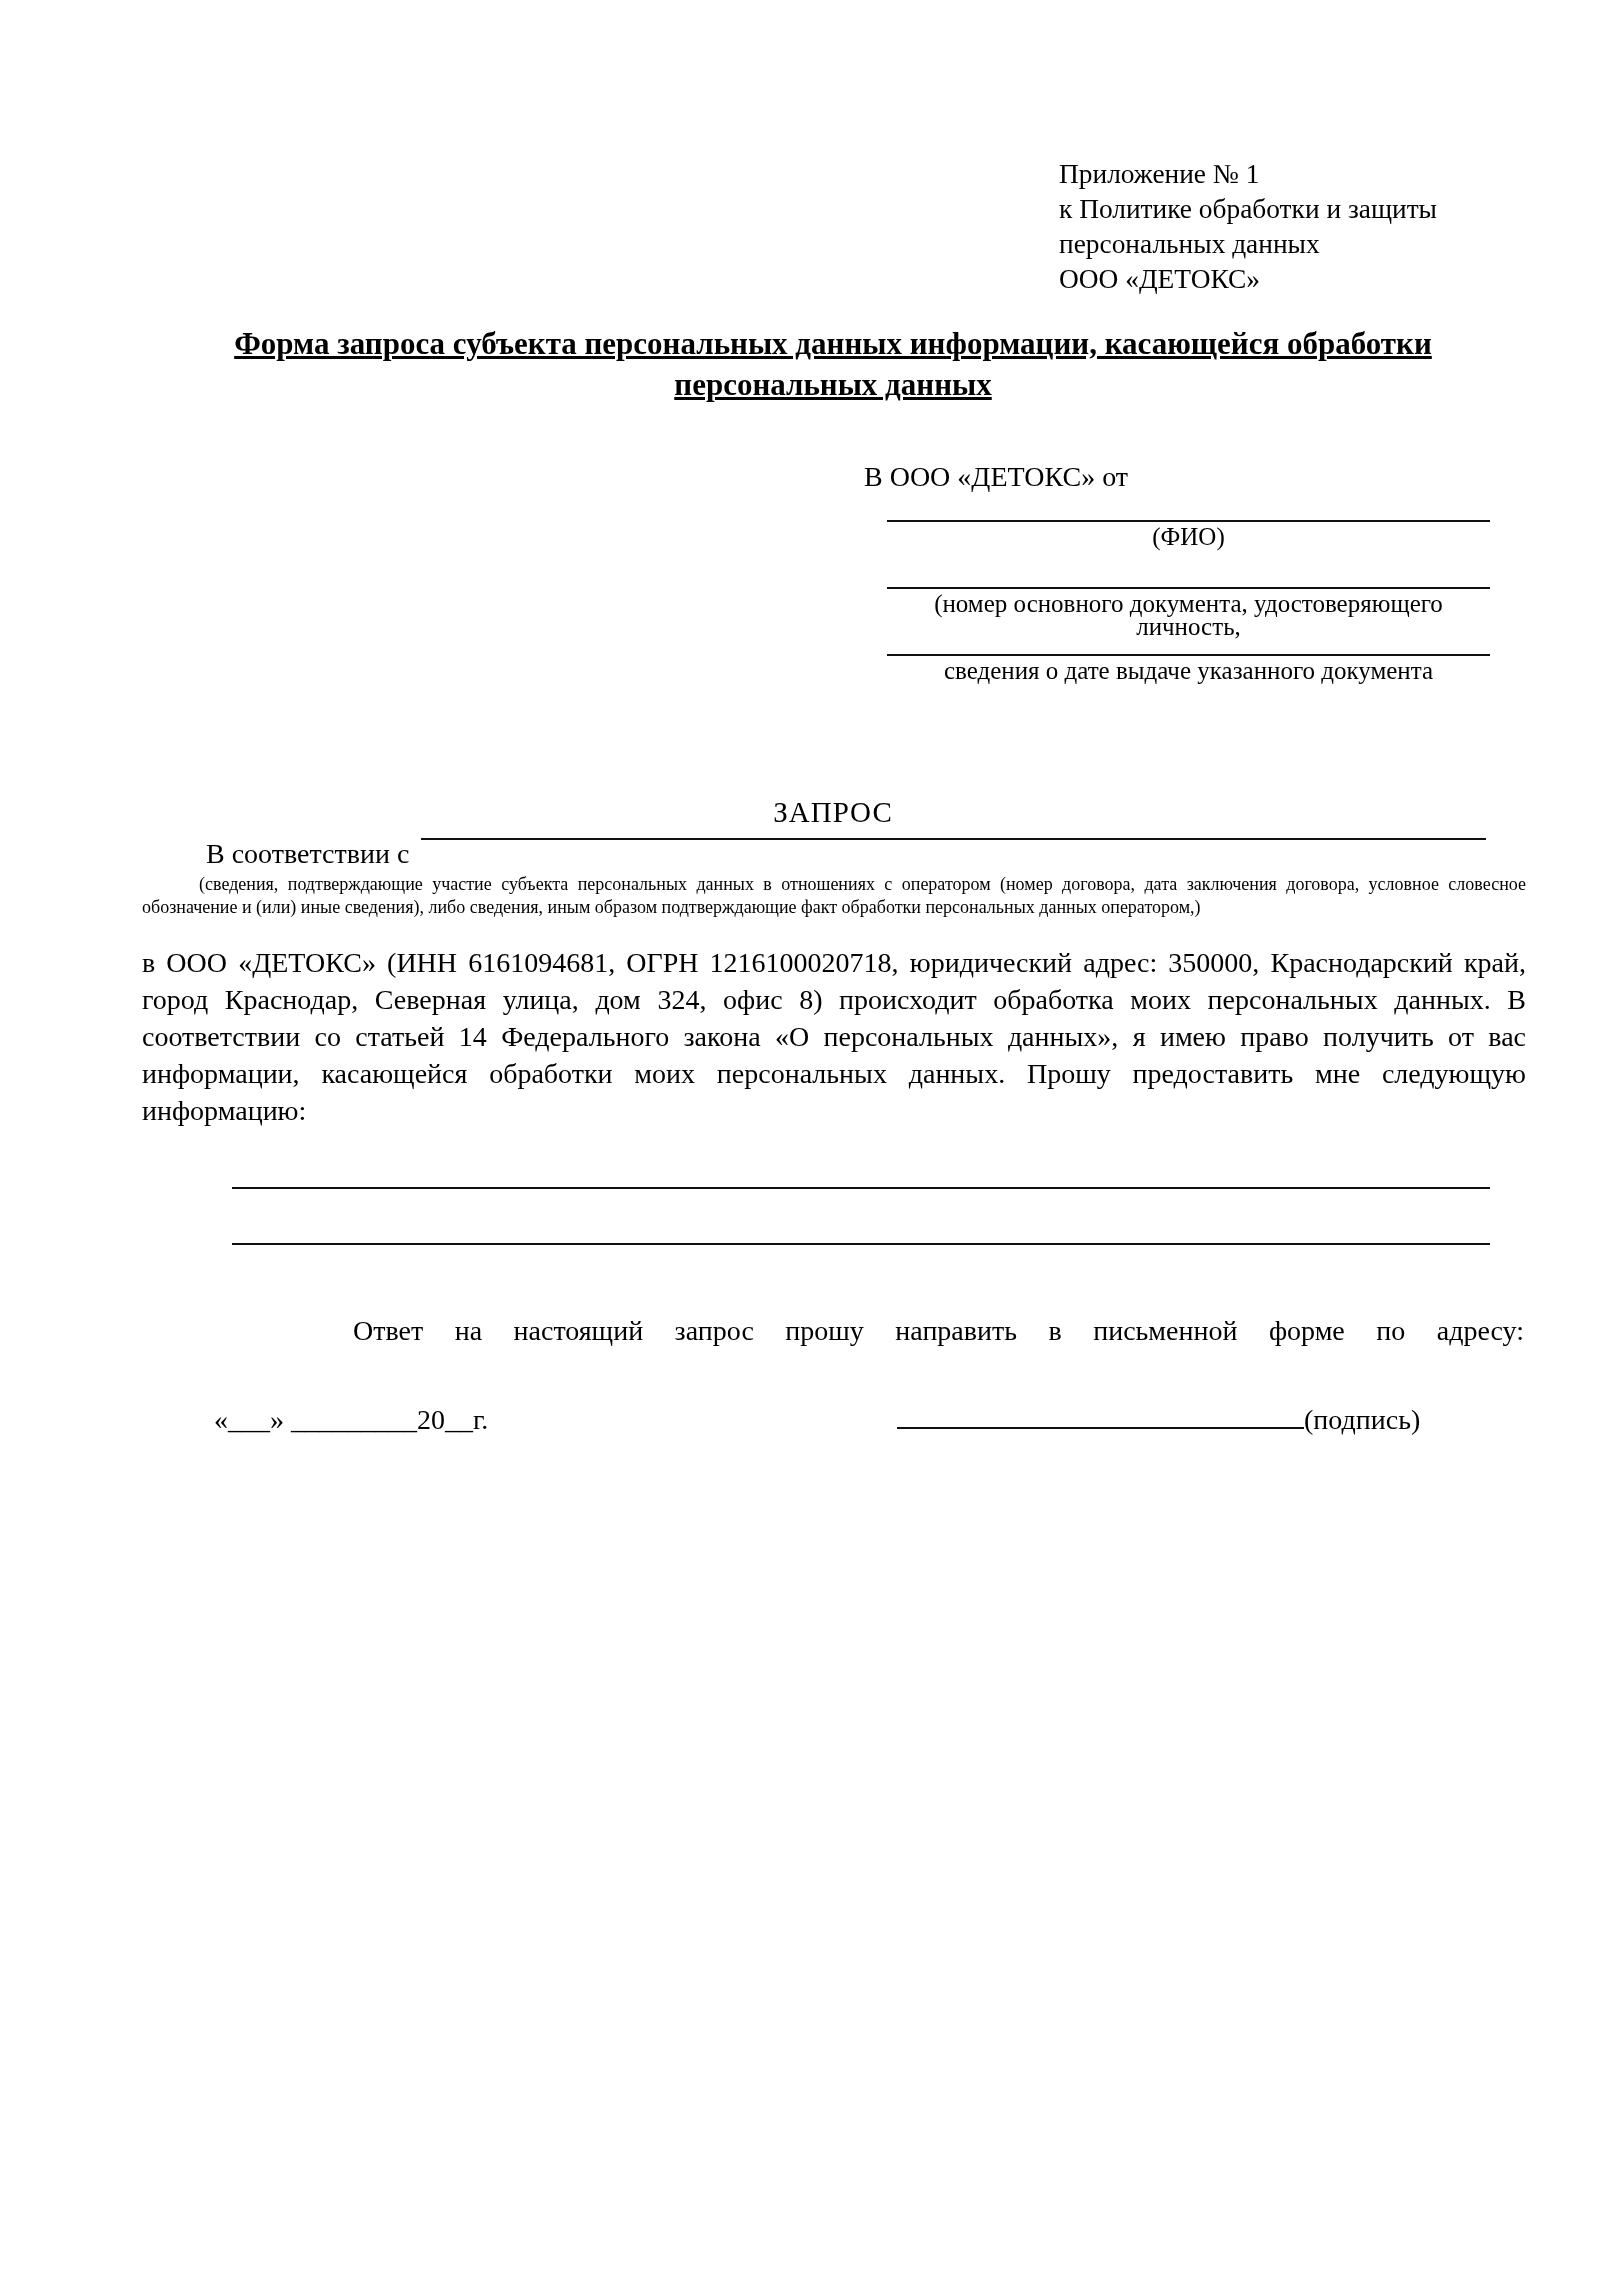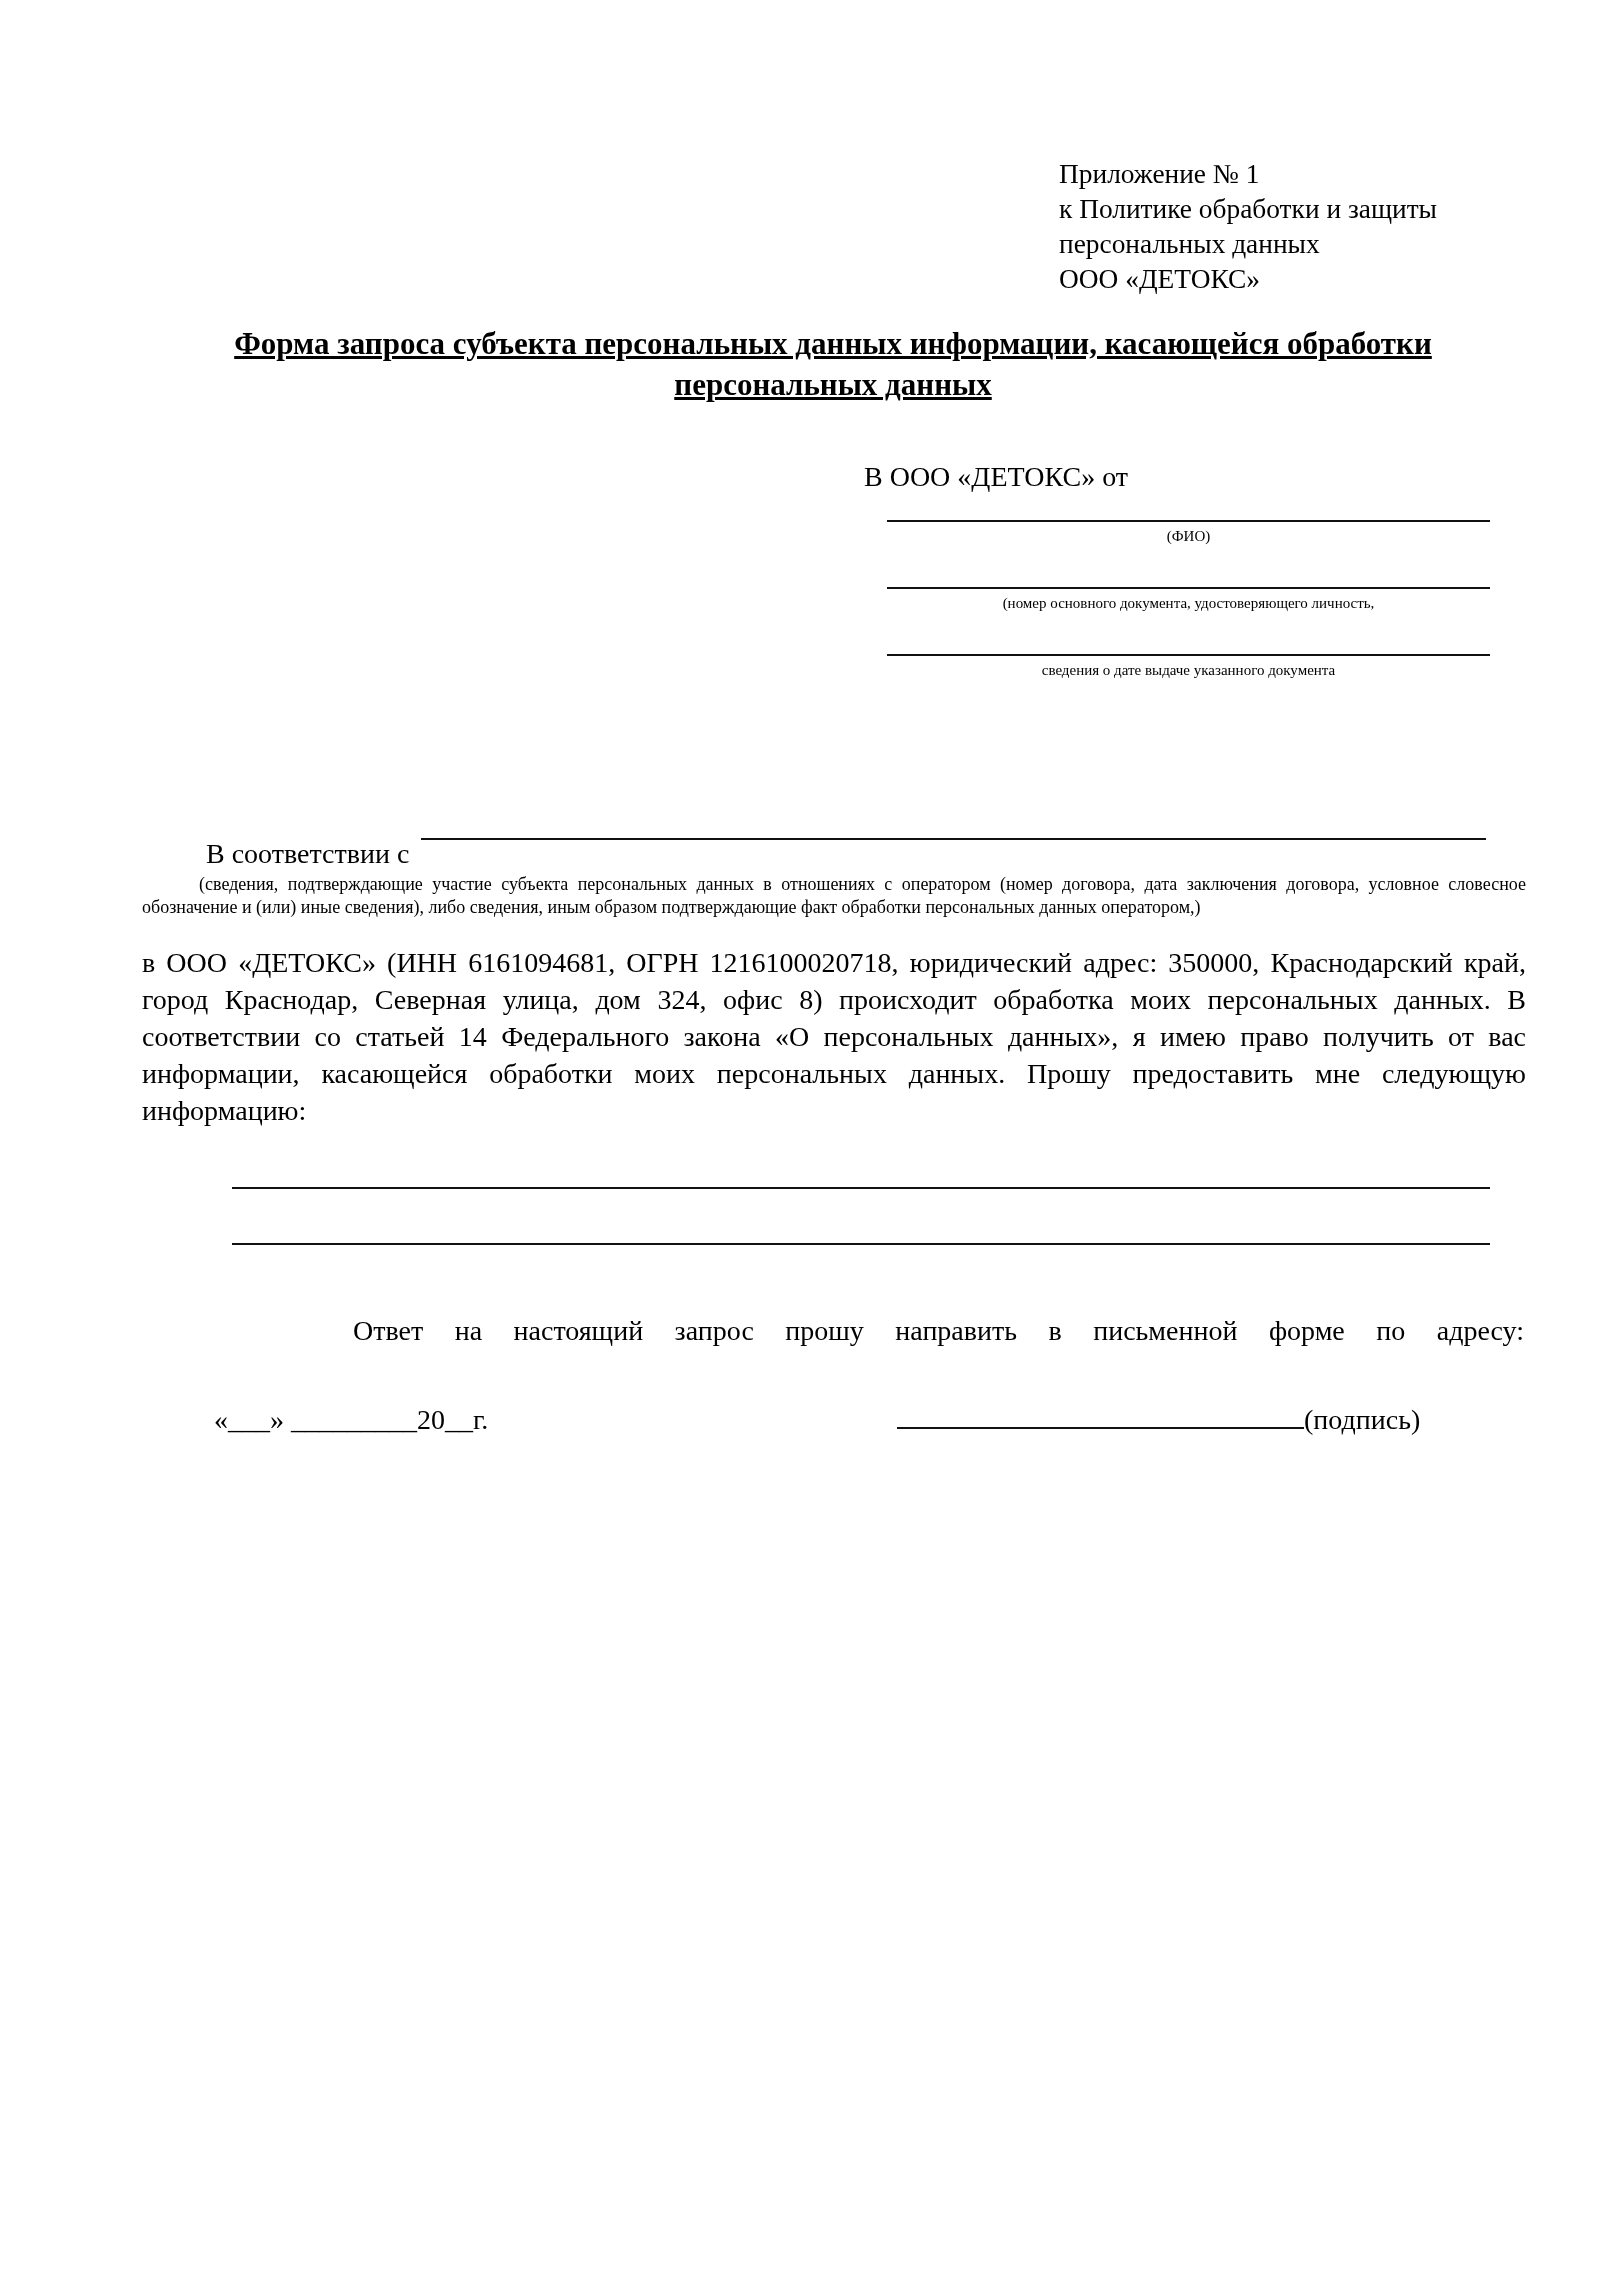--- a/index.html
+++ b/index.html
@@ -28,21 +28,21 @@
   
   .addressee{
     left:864px;top:461px;
     font-size:28px;white-space:nowrap;
   }
   
   .fio-row{
     left:887px;width:603px;
     border-top:2.9px solid #111;
     text-align:center;
-    font-size:15px;line-height:23.5px;
+    font-size:25px;line-height:23.5px;
     padding-top:2.9px;
   }
   .request-heading{
     left:142px;top:796px;width:1382px;
     text-align:center;font-size:29px;letter-spacing:1px;
   }
   .according{
     left:142px;top:838px;width:1344px;
     display:flex;align-items:flex-start;
     font-size:28px;
@@ -117,20 +117,21 @@
   <div class="abs fio-row" style="top:520px">
     <span>(ФИО)</span>
   </div>
   <div class="abs fio-row" style="top:587px">
     <span>(номер основного документа, удостоверяющего личность,</span>
   </div>
   <div class="abs fio-row" style="top:654px">
     <span>сведения о дате выдаче указанного документа</span>
   </div>
 
+  <div class="abs request-heading">ЗАПРОС</div>
 
   <div class="abs according">
     <span class="label">В соответствии с</span>
     <span class="fill-line" style="margin-left:11.8px"></span>
   </div>
 
   <p class="abs note">(сведения, подтверждающие участие субъекта персональных данных в отношениях с оператором (номер договора, дата заключения договора, условное словесное обозначение и (или) иные сведения), либо сведения, иным образом подтверждающие факт обработки персональных данных оператором,)</p>
 
   <p class="abs body-par">в ООО «ДЕТОКС» (ИНН 6161094681, ОГРН 1216100020718, юридический адрес: 350000, Краснодарский край, город Краснодар, Северная улица, дом 324, офис 8) происходит обработка моих персональных данных. В соответствии со статьей 14 Федерального закона «О персональных данных», я имею право получить от вас информации, касающейся обработки моих персональных данных. Прошу предоставить мне следующую информацию:</p>
 

